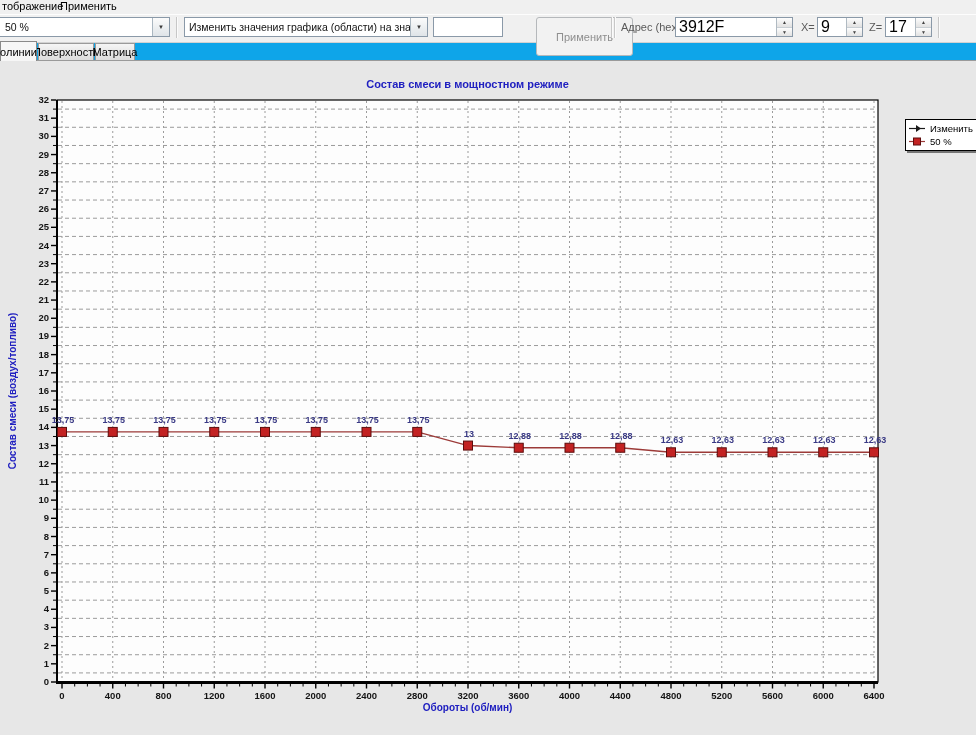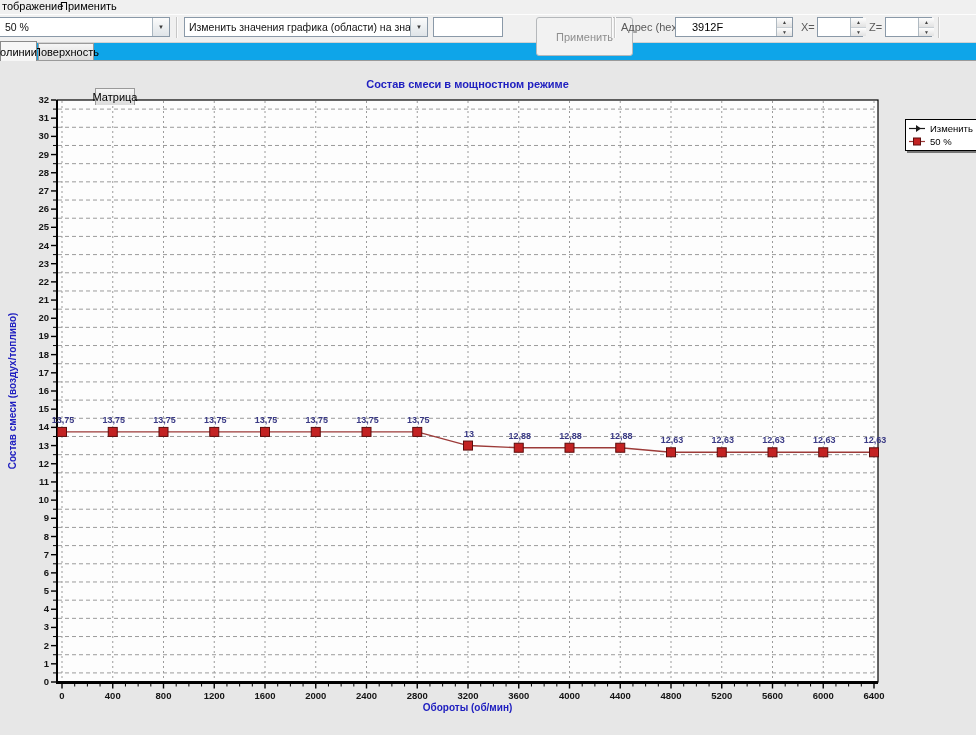--- a/index.html
+++ b/index.html
@@ -23,21 +23,21 @@
   .textinput{position:absolute;top:2px;height:20px;background:#fff;border:1px solid #8a99a8;
          box-sizing:border-box;font-size:11px;padding:0 3px;font-family:"Liberation Sans",sans-serif;}
   .btn{position:absolute;top:2px;height:39px;background:#f2f2f2;border:1px solid #b5b8bb;
        border-radius:3px;color:#8f8f8f;font-size:11px;display:flex;align-items:center;
        justify-content:center;box-sizing:border-box;margin-left:28px;}
   .vsep{position:absolute;top:2px;height:21px;width:0;border-left:1px solid #c7c7c7;
         border-right:1px solid #fbfbfb;}
   .toollabel{position:absolute;top:6px;font-size:11px;color:#5a5a5a;white-space:nowrap;}
   .spinfield{position:absolute;top:2px;height:20px;background:#fff;border:1px solid #8a99a8;
         box-sizing:border-box;display:flex;}
-  .spinfield input{border:none;outline:none;font-size:11px;padding:0 16px;flex:1;min-width:0;
+  .spinfield input{border:none;outline:none;font-size:16px;padding:0 3px;flex:1;min-width:0;
         font-family:"Liberation Sans",sans-serif;background:transparent;}
   .spin-btns{width:15px;flex:none;display:flex;flex-direction:column;border-left:1px solid #b0bac2;}
   .spin-btns div{flex:1;display:flex;align-items:center;justify-content:center;font-size:5px;
         color:#444;background:linear-gradient(#fdfdfd,#e2e2e2);}
   .spin-btns div:first-child{border-bottom:1px solid #c9cfd4;}
 
   
   .tabbar{position:absolute;left:0;top:41px;width:976px;height:19px;}
   .tab{position:absolute;font-size:11px;color:#000;display:flex;align-items:center;
        justify-content:center;box-sizing:border-box;cursor:default;}
@@ -118,21 +118,21 @@
           <div>▼</div>
         </div>
     </div>
 
     <div class="vsep" style="left:938px;"></div>
   </div>
 
   <div class="tabbar">
     <div class="tab active" style="left:0;width:37px;">олинии</div>
     <div class="tab inactive" style="left:38px;width:56px;">Поверхность</div>
-    <div class="tab inactive" style="left:95px;width:40px;margin-top:45px;">Матрица</div>
+    <div class="tab inactive" style="left:95px;width:40px;">Матрица</div>
   </div>
 
   <div class="content"></div>
 
   <svg id="chart" width="976" height="675">
       <rect x="57" y="40" width="821" height="582" fill="#fdfdfd"></rect>
       <line x1="62" y1="41" x2="62" y2="621" stroke="#9b9b9b" stroke-width="1" stroke-dasharray="2 3"></line>
       <line x1="112.75" y1="41" x2="112.75" y2="621" stroke="#9b9b9b" stroke-width="1" stroke-dasharray="2 3"></line>
       <line x1="163.5" y1="41" x2="163.5" y2="621" stroke="#9b9b9b" stroke-width="1" stroke-dasharray="2 3"></line>
       <line x1="214.25" y1="41" x2="214.25" y2="621" stroke="#9b9b9b" stroke-width="1" stroke-dasharray="2 3"></line>

